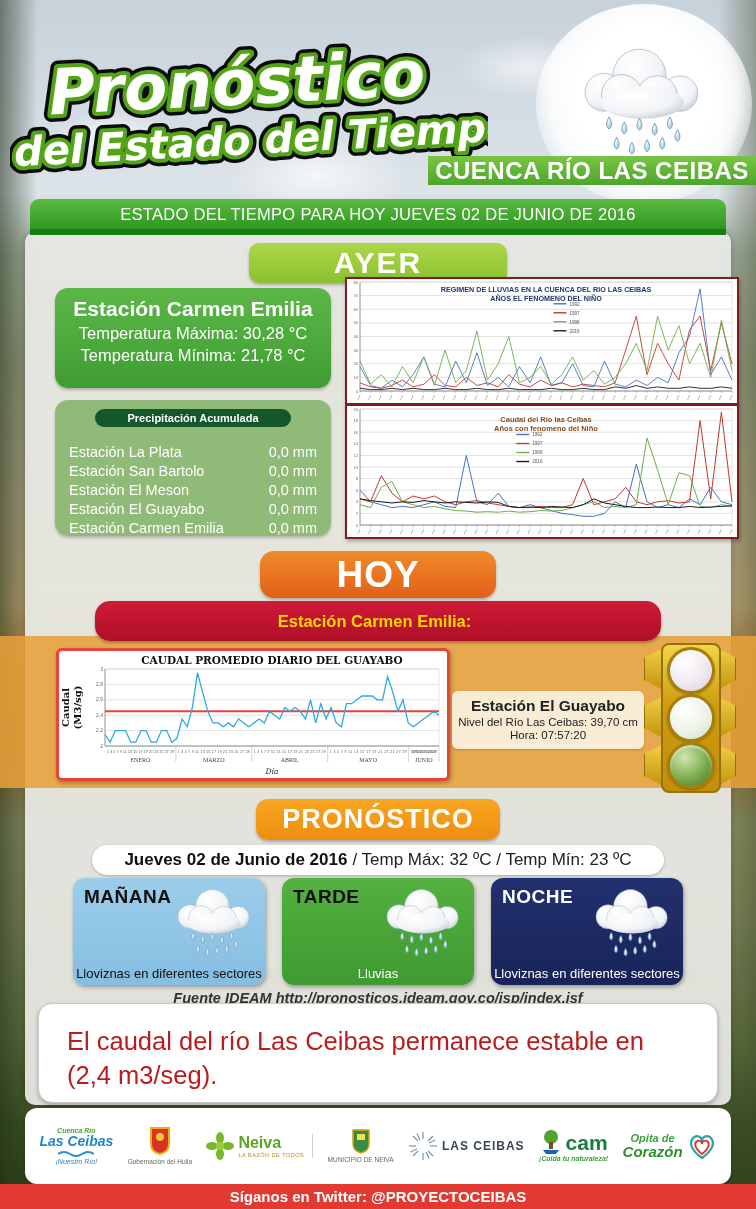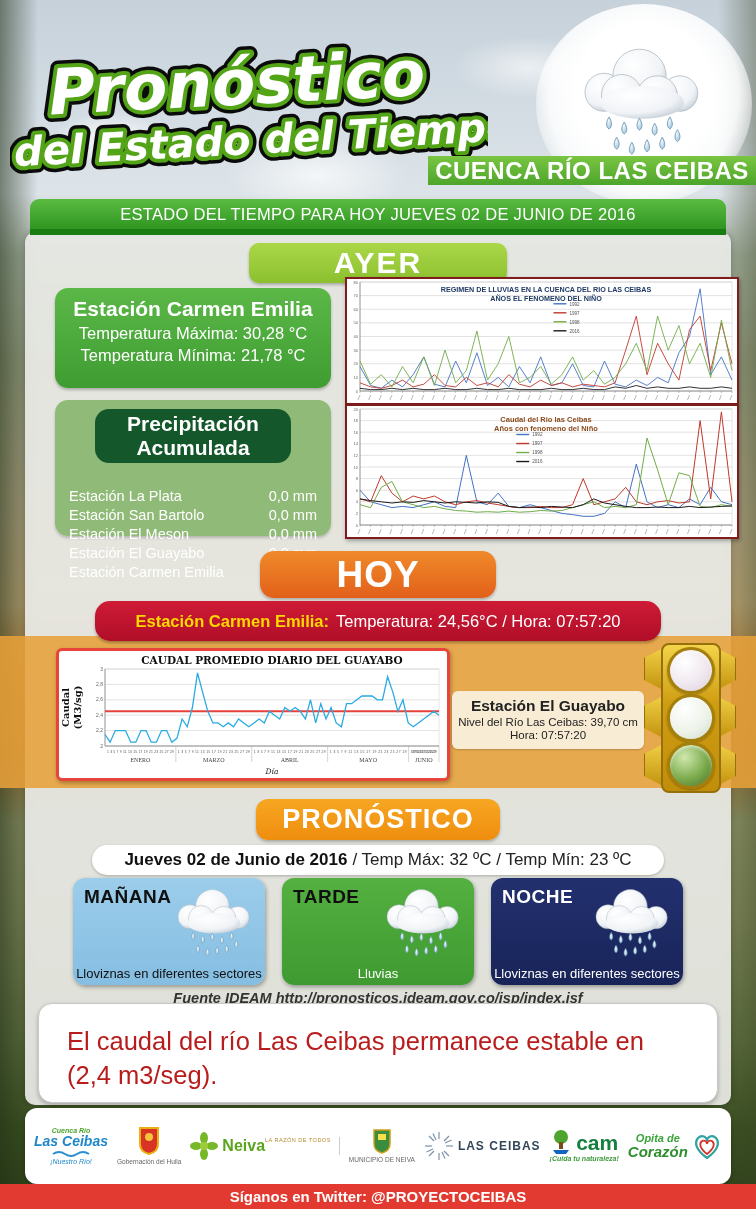--- a/index.html
+++ b/index.html
@@ -41,22 +41,22 @@
       background:linear-gradient(180deg,#f08a2a,#e2601a)}
   #pron-pill{left:256px;top:799px;width:244px;height:41px;border-radius:12px;font-size:27px;letter-spacing:1px;
       background:linear-gradient(180deg,#f7a722,#ef8d0e)}
   
   .station-box{position:absolute;left:55px;top:288px;width:276px;height:100px;z-index:4;border-radius:13px;
       background:linear-gradient(180deg,#5bb847,#3f9c32);color:#fff;text-align:center;box-shadow:0 2px 3px rgba(0,0,0,.25)}
   .sb-title{font-size:21px;font-weight:bold;margin-top:9px}
   .sb-line{font-size:16.5px;margin-top:3px}
   .precip-box{position:absolute;left:55px;top:400px;width:276px;height:136px;z-index:4;border-radius:13px;
       background:rgba(124,176,96,.82);color:#fff;box-shadow:0 2px 3px rgba(0,0,0,.2)}
-  .pp-pill{display:block;margin:9px auto 24px auto;width:196px;text-align:center;background:#14572b;
-      border-radius:14px;font-weight:bold;font-size:21px;padding:3px 0}
+  .pp-pill{display:block;margin:9px auto 16px auto;width:196px;text-align:center;background:#14572b;
+      border-radius:14px;font-weight:bold;font-size:11px;padding:3px 0}
   .pp-row{display:flex;justify-content:space-between;font-size:14.5px;line-height:19px;padding:0 14px}
   
   .chartbox{position:absolute;background:#fff;z-index:4;border:2px solid #7f1d1d;box-shadow:1px 2px 4px rgba(0,0,0,.3)}
   #chart0{left:345px;top:277px;width:390px;height:124px}
   #chart1{left:345px;top:404px;width:390px;height:131px}
   #chart2{left:56px;top:648px;width:388px;height:127px;border:3px solid #e8453a;border-radius:6px}
   
   .redbar{position:absolute;left:95px;top:601px;width:566px;height:40px;z-index:4;border-radius:15px;
       background:linear-gradient(180deg,#cf1b36,#b00e28);display:flex;align-items:center;justify-content:center;
       font-size:16.5px;color:#fff;box-shadow:0 2px 3px rgba(0,0,0,.3)}
@@ -105,21 +105,21 @@
   .footer{position:absolute;left:25px;top:1108px;width:706px;height:76px;z-index:4;background:#fff;border-radius:12px;
       display:flex;align-items:center;justify-content:space-evenly;box-shadow:0 1px 4px rgba(0,0,0,.3)}
   .logo{display:flex;flex-direction:column;align-items:center;line-height:1.1}
   .lg-row{display:flex;align-items:center;gap:4px}
   .lc-top{font-size:7px;color:#4aa32a;font-weight:bold;font-style:italic}
   .lc-main{font-size:14px;color:#1f86c9;font-weight:bold;font-style:italic}
   .lc-sub{font-size:7px;color:#1f86c9;font-style:italic}
   .cap{font-size:6.5px;color:#666;margin-top:2px}
   .nv-name{font-size:16px;color:#5aa51e;font-weight:bold}
   .nv-sub{font-size:5.5px;color:#b58a2a;letter-spacing:.5px}
-  .nv-col{display:flex;border-right:1px solid #ccc;padding-right:8px}
+  .nv-col{display:flex;flex-direction:column;border-right:1px solid #ccc;padding-right:8px}
   .ceq-name{font-size:12px;color:#33475a;font-weight:bold;letter-spacing:1px}
   .cam-name{font-size:21px;color:#15803d;font-weight:bold;}
   .cam-sub{font-size:7px;color:#3c9a3c;font-style:italic;font-weight:bold}
   .op-1{font-size:11px;color:#3aa33a;font-style:italic;font-weight:bold}
   .op-2{font-size:15px;color:#2f8f2f;font-style:italic;font-weight:bold}
   .twbar{position:absolute;left:0;top:1184px;width:756px;height:25px;z-index:4;background:#e23a30;
       display:flex;align-items:center;justify-content:center;color:#fff;font-weight:bold;font-size:15px}
 </style>
 </head>
 <body>
@@ -423,21 +423,20 @@
       <text x="185.23999999999998" y="48.31999999999999" font-size="4.6" fill="#555">1998</text>
       <line x1="169.23999999999998" y1="55.519999999999996" x2="182.23999999999998" y2="55.519999999999996" stroke="#1a1a1a" stroke-width="1.4"></line>
       <text x="185.23999999999998" y="57.31999999999999" font-size="4.6" fill="#555">2016</text>
       <text x="199" y="16" font-size="7.5" font-weight="bold" fill="#8a4a1a" text-anchor="middle" font-family="Liberation Sans, sans-serif">Caudal del Rio las Ceibas</text>
       <text x="199" y="25" font-size="7.5" font-weight="bold" fill="#8a4a1a" text-anchor="middle" font-family="Liberation Sans, sans-serif">Años con fenomeno del Niño</text>
     </svg></div>
 
 <div class="pill" id="hoy-pill">HOY</div>
 <div class="redbar">
   <span class="rb-station">Estación Carmen Emilia:</span>
-  <span class="rb-info">Temperatura:  24,56°C  / Hora: 07:57:20</span>
 </div>
 
 <div class="band"></div>
 <div class="chartbox" id="chart2"><svg width="388" height="127" font-family="Liberation Sans, sans-serif">
       <rect x="46" y="18" width="334" height="77" fill="none" stroke="#cccccc" stroke-width="0.5"></rect>
       <line x1="46" y1="95" x2="380" y2="95" stroke="#cfcfcf" stroke-width="0.6"></line>
       <text x="44" y="96.6" font-size="5" fill="#666" text-anchor="end">2</text>
       <line x1="46" y1="79.6" x2="380" y2="79.6" stroke="#cfcfcf" stroke-width="0.6"></line>
       <text x="44" y="81.19999999999999" font-size="5" fill="#666" text-anchor="end">2,2</text>
       <line x1="46" y1="64.2" x2="380" y2="64.2" stroke="#cfcfcf" stroke-width="0.6"></line>

